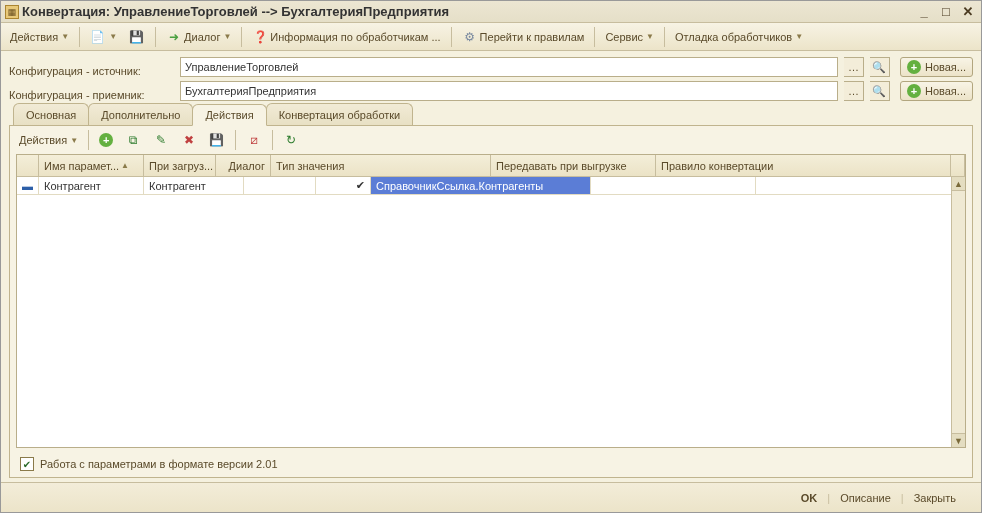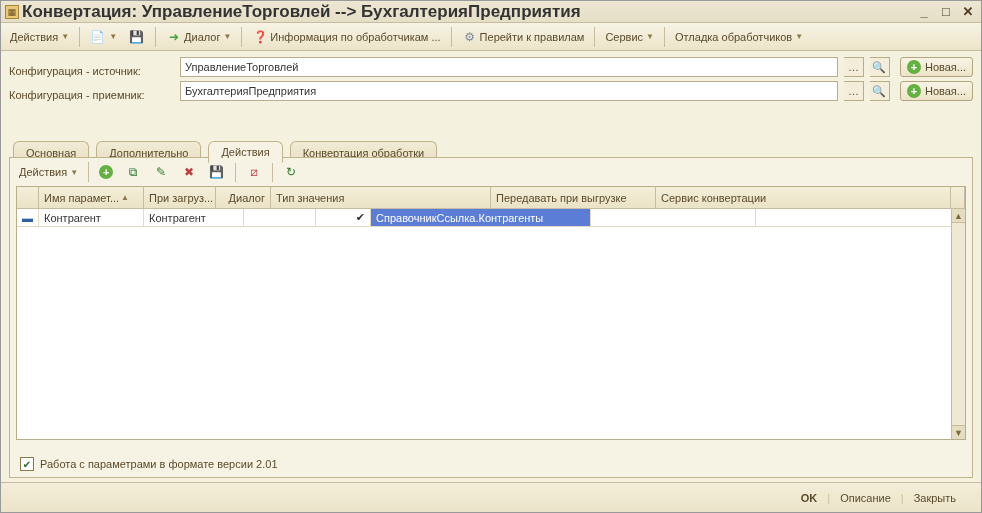--- a/index.html
+++ b/index.html
@@ -22,21 +22,21 @@
     padding: 0 4px;
   }
   .title-icon {
     width: 14px; height: 14px;
     background: #e8c979;
     border: 1px solid #ab8530;
     margin-right: 3px;
     display: flex; align-items: center; justify-content: center;
     font-size: 9px; color: #6a5020;
   }
-  .titlebar .title { font-weight: bold; flex: 1; color: #333; font-size: 17px; }
+  .titlebar .title { font-weight: bold; flex: 1; color: #333; font-size: 13px; }
   .winbtns { display: flex; gap: 4px; }
   .winbtn { width: 18px; height: 16px; display:flex; align-items:center; justify-content:center; color:#4a3a20; font-size:13px; font-weight:bold; }
   .toolbar {
     height: 28px;
     background: linear-gradient(#f7f3e4,#ece4c9);
     border-bottom: 1px solid #c7bd9e;
     display: flex;
     align-items: center;
     padding: 0 4px;
     gap: 2px;
@@ -79,22 +79,22 @@
     border:1px solid #b2a67f; border-radius:3px;
     display:flex; align-items:center; padding:0 6px; gap:4px;
     color:#5a4a2a; margin-left:4px;
   }
   .plus-circ {
     width:14px; height:14px; border-radius:7px;
     background:#64b040; color:#fff; font-size:11px; font-weight:bold;
     display:flex; align-items:center; justify-content:center;
   }
   .tabs {
-    display:flex; height:24px;
-    padding: 8px 8px 0 12px; gap:8px;margin-top:32px;
+    display:flex; align-items:flex-end; height:24px;
+    padding: 8px 8px 0 12px; gap:0;
   }
   .tab {
     height:22px; padding: 0 12px;
     background:linear-gradient(#f1ebd6,#e8e0c4);
     border:1px solid #c0b48e; border-bottom:none;
     border-radius: 6px 6px 0 0;
     display:flex; align-items:center; color:#5a4a2a;
     margin-right:-1px;
   }
   .tab.active {
@@ -103,21 +103,21 @@
   }
   .tab-panel {
     flex:1; margin: 0 8px 4px 8px;
     border:1px solid #c0b48e; background:#f7f3e4;
     display:flex; flex-direction:column;
   }
   .grid-toolbar {
     height:28px; display:flex; align-items:center; padding:0 4px; gap:2px;
   }
   .grid {
-    flex:1; margin: 0 6px 12px 6px;
+    flex:1; margin: 0 6px 4px 6px;
     border:1px solid #b9ae8a; background:#fff;
     display:flex; flex-direction:column;
     position:relative;
   }
   .grid-head {
     display:flex; height:22px;
     background:linear-gradient(#f4eed9,#ebe3c6);
     border-bottom:1px solid #c7bd9e;
   }
   .gh {
@@ -308,21 +308,21 @@
       <div class="gh col4">
           <span>Диалог</span>
         </div>
       <div class="gh col5">
           <span>Тип значения</span>
         </div>
       <div class="gh col6">
           <span>Передавать при выгрузке</span>
         </div>
       <div class="gh col7">
-          <span>Сервис конвертации</span>
+          <span>Правило конвертации</span>
         </div>
       <div class="gh col8"></div>
     </div>
     <div class="grid-body">
       <div class="grid-row">
         <div class="gc col0">
             <span class="row-icon">▬</span>
           </div>
         <div class="gc col1">Контрагент</div>
         <div class="gc col2">Контрагент</div>

